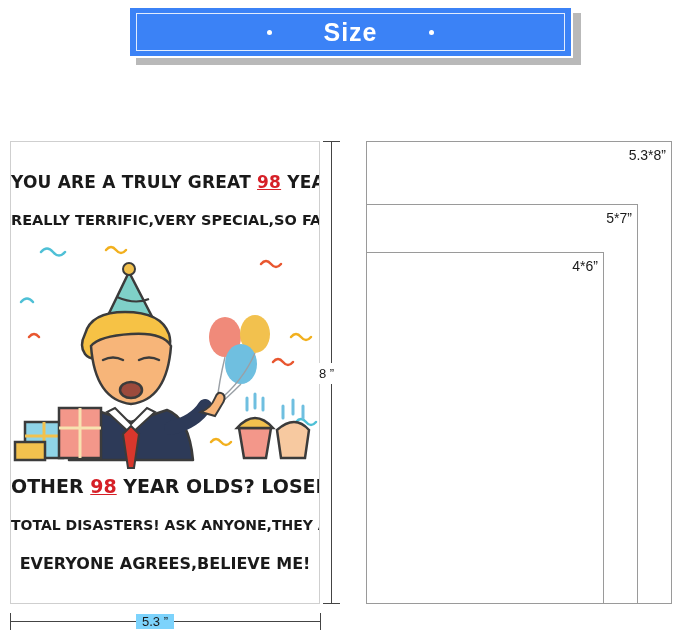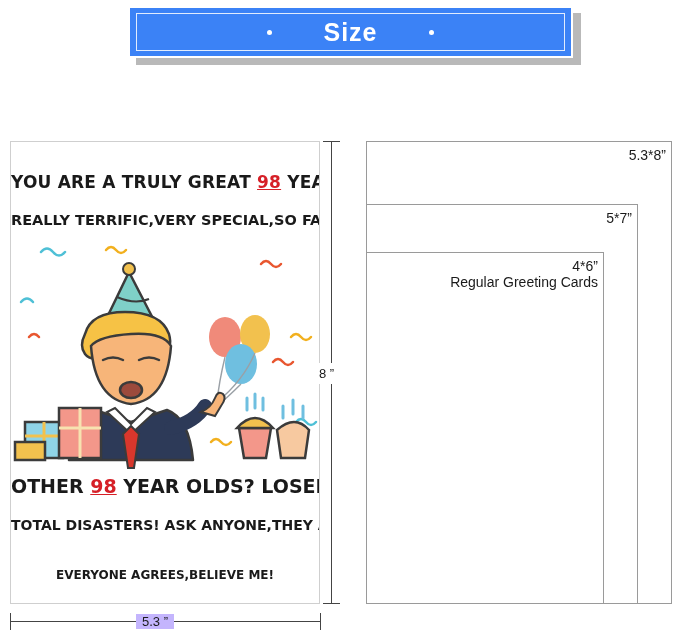--- a/index.html
+++ b/index.html
@@ -86,21 +86,21 @@
     text-align: center;
     color: #1a1a1a;
     font-family: "DejaVu Sans", sans-serif;
     font-weight: bold;
     white-space: nowrap;
   }
   #card-line1 { top: 30px;  font-size: 17px; letter-spacing: 0.2px; }
   #card-line2 { top: 70px;  font-size: 14.5px; }
   #card-line3 { top: 333px; font-size: 19px; }
   #card-line4 { top: 375px; font-size: 14px; }
-  #card-line5 { top: 426px; font-size: 12px; }
+  #card-line5 { top: 412px; font-size: 16px; }
   .age {
     color: #d61f27;
     text-decoration: underline;
   }
 
   
   #illustration {
     position: absolute;
     left: 0;
     top: 100px;
@@ -149,21 +149,21 @@
     background: #444;
   }
   #tick-left { left: 10px; top: 613px; }
   #tick-right { left: 320px; top: 613px; }
   #dim-width-label {
     position: absolute;
     left: 136px;
     top: 614px;
     font-size: 13px;
     color: #1a1a1a;
-    background: #c4b5fd;
+    background: #7dd3fc;
     padding: 0 6px;
   }
 
   
   .rect {
     position: absolute;
     border: 1px solid #9a9a9a;
     box-sizing: border-box;
     background: transparent;
   }
@@ -290,14 +290,13 @@
 <div class="rect" id="rect-regular"></div>
 
 <div class="rect-label" id="label-ours">
   <div>5.3*8”</div>
 </div>
 <div class="rect-label" id="label-other">
   <div>5*7”</div>
 </div>
 <div class="rect-label" id="label-regular">
   <div>4*6”</div>
-  <div>Regular Greeting Cards</div>
 </div>
 
 </body></html>

